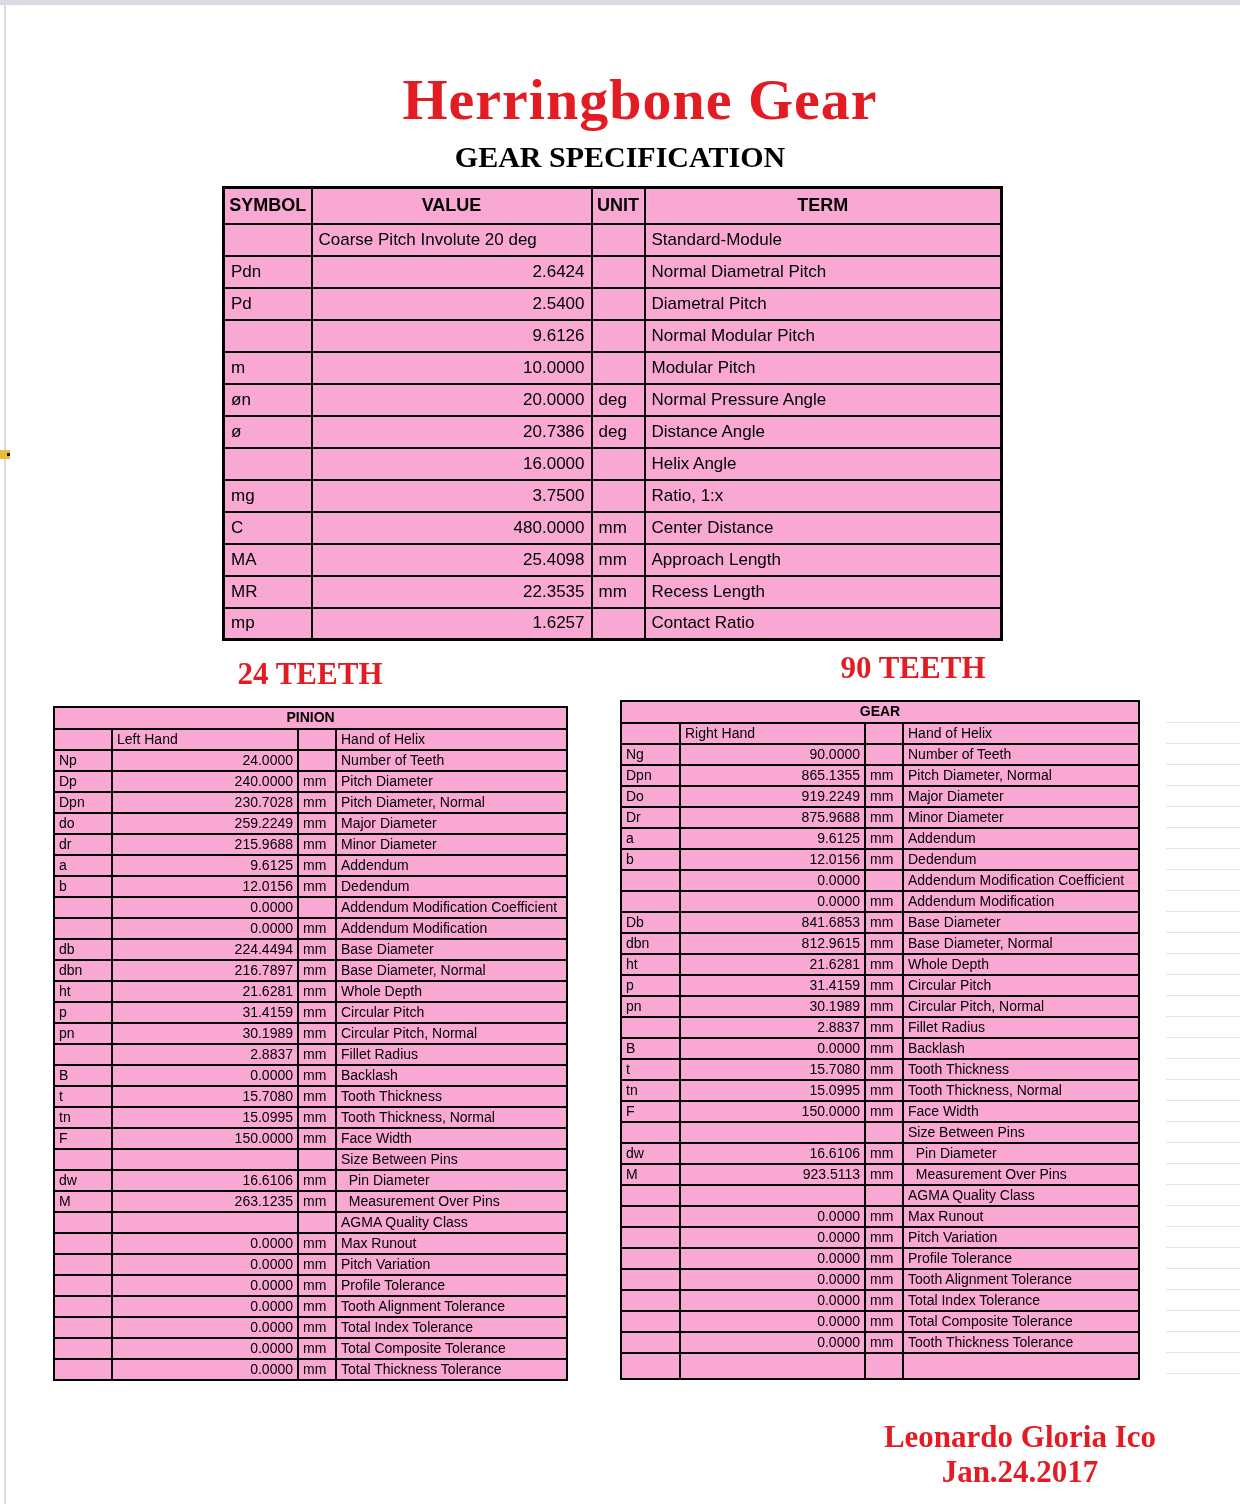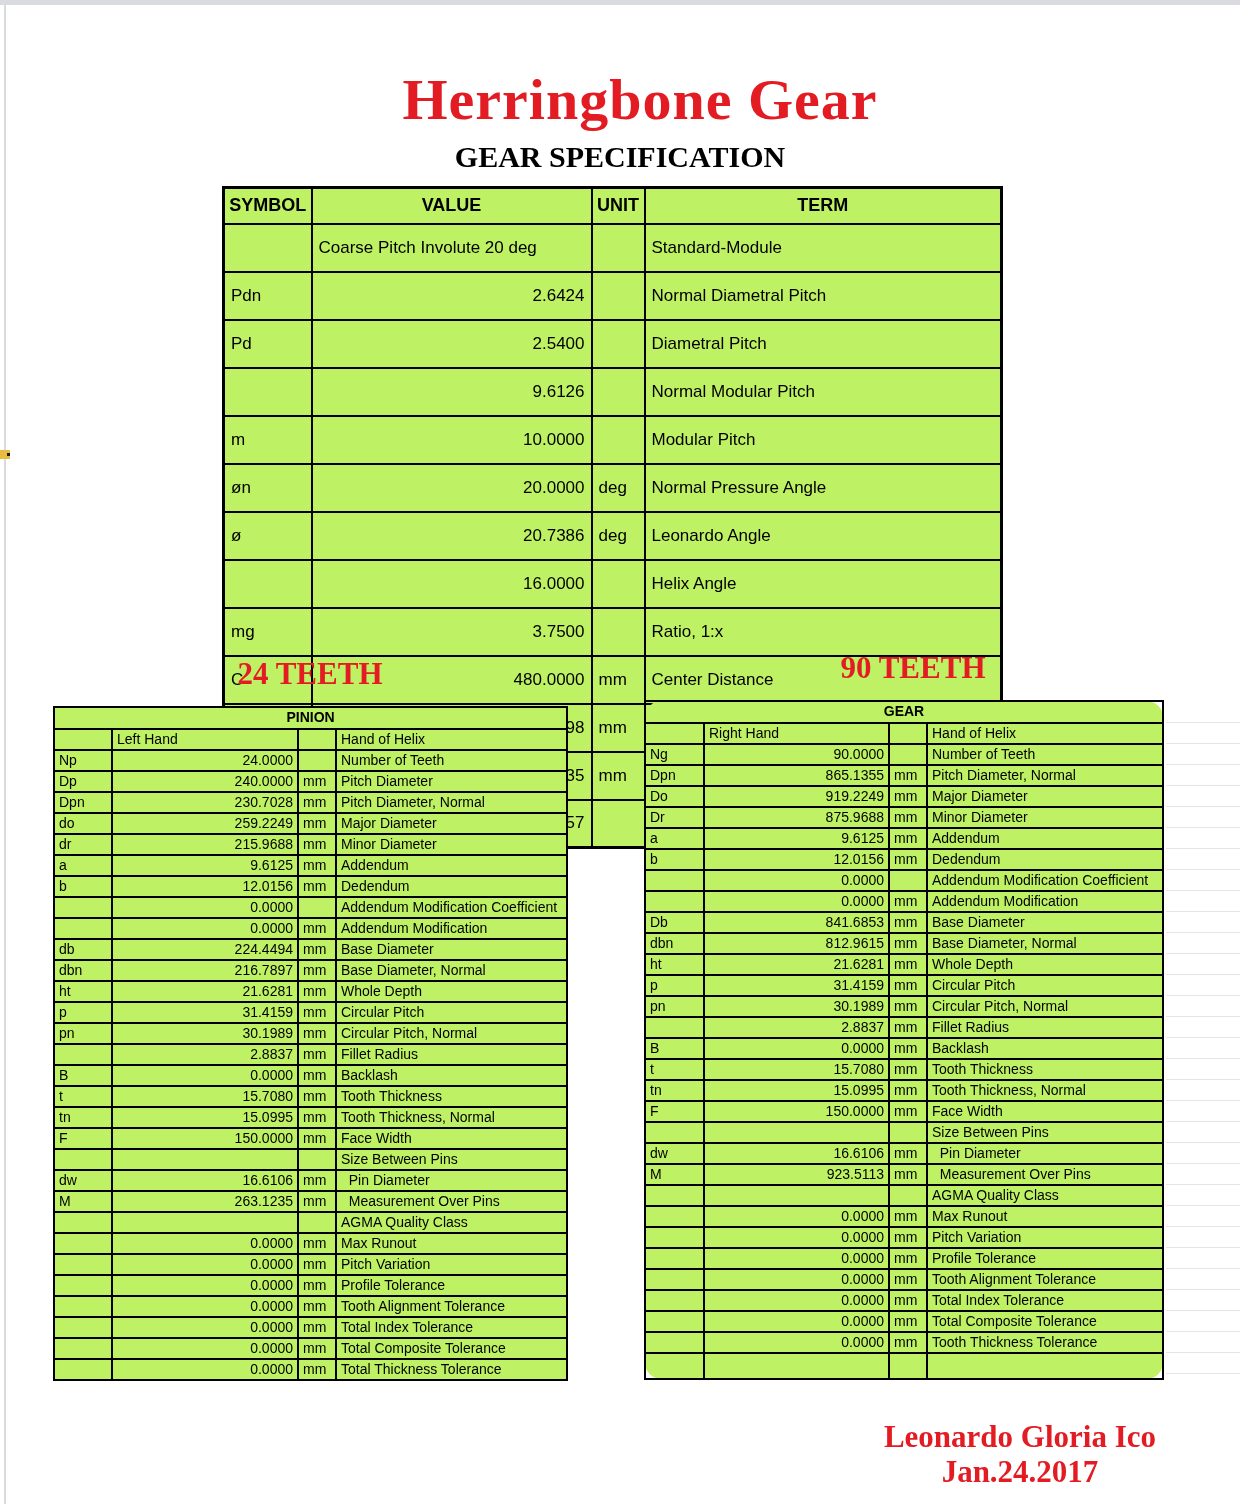--- a/index.html
+++ b/index.html
@@ -21,30 +21,30 @@
            font-family:"Liberation Serif", serif; font-weight:bold; font-size:58px;
            color:var(--accent); letter-spacing:1px; }
   .subtitle { position:absolute; left:0px; top:140px; width:1240px; text-align:center;
               font-family:"Liberation Serif", serif; font-weight:bold; font-size:30px; color:#000; }
   .sec-heading { position:absolute; font-family:"Liberation Serif", serif; font-weight:bold;
                  font-size:31px; color:var(--accent); text-align:center; }
   .heading-24 { left:160px; top:656px; width:300px; }
   .heading-90 { left:763px; top:650px; width:300px; }
 
   
-  table { border-collapse:collapse; table-layout:fixed; background:#bef264; }
+  table { border-collapse:collapse; table-layout:fixed; background:#f9a8d4; }
   td,th { box-sizing:border-box; overflow:hidden; white-space:pre; color:#000; }
 
   .spec { position:absolute; left:222px; top:186px; width:778px; border:3px solid #000; }
   .spec th { border:2px solid #000; height:36px; font-size:18px; text-align:center; padding:0 4px; }
-  .spec td { border:2px solid #000; height:48px; font-size:17px; padding:0 6px; text-align:left; }
+  .spec td { border:2px solid #000; height:32px; font-size:17px; padding:0 6px; text-align:left; }
 
   .sub { position:absolute; border:2px solid #c2410c; }
   .pinion { left:53px; top:706px; width:513px; }
-  .gear   { left:644px; top:700px; width:518px;border-radius:20px; }
+  .gear   { left:620px; top:700px; width:518px; }
   .sub td { border:2px solid #000; height:21px; font-size:14px; padding:0 4px; text-align:left; line-height:1.1; }
   .sub .ttl { height:22px; font-weight:bold; text-align:center; font-size:14px; }
   .gear tbody tr:last-child td { height:26px; }
 
   td.num { text-align:right; }
 
   
   .footer { position:absolute; left:860px; top:1420px; width:320px; text-align:center;
             font-family:"Liberation Serif", serif; font-weight:bold; font-size:31px;
             color:var(--accent); line-height:1.12; }
@@ -112,21 +112,21 @@
         <tr>
           <td class="c0">øn</td>
           <td class="c1 num">20.0000</td>
           <td class="c2">deg</td>
           <td class="c3">Normal Pressure Angle</td>
         </tr>
         <tr>
           <td class="c0">ø</td>
           <td class="c1 num">20.7386</td>
           <td class="c2">deg</td>
-          <td class="c3">Leonardo Angle</td>
+          <td class="c3">Distance Angle</td>
         </tr>
         <tr>
           <td class="c0"></td>
           <td class="c1 num">16.0000</td>
           <td class="c2"></td>
           <td class="c3">Helix Angle</td>
         </tr>
         <tr>
           <td class="c0">mg</td>
           <td class="c1 num">3.7500</td>

